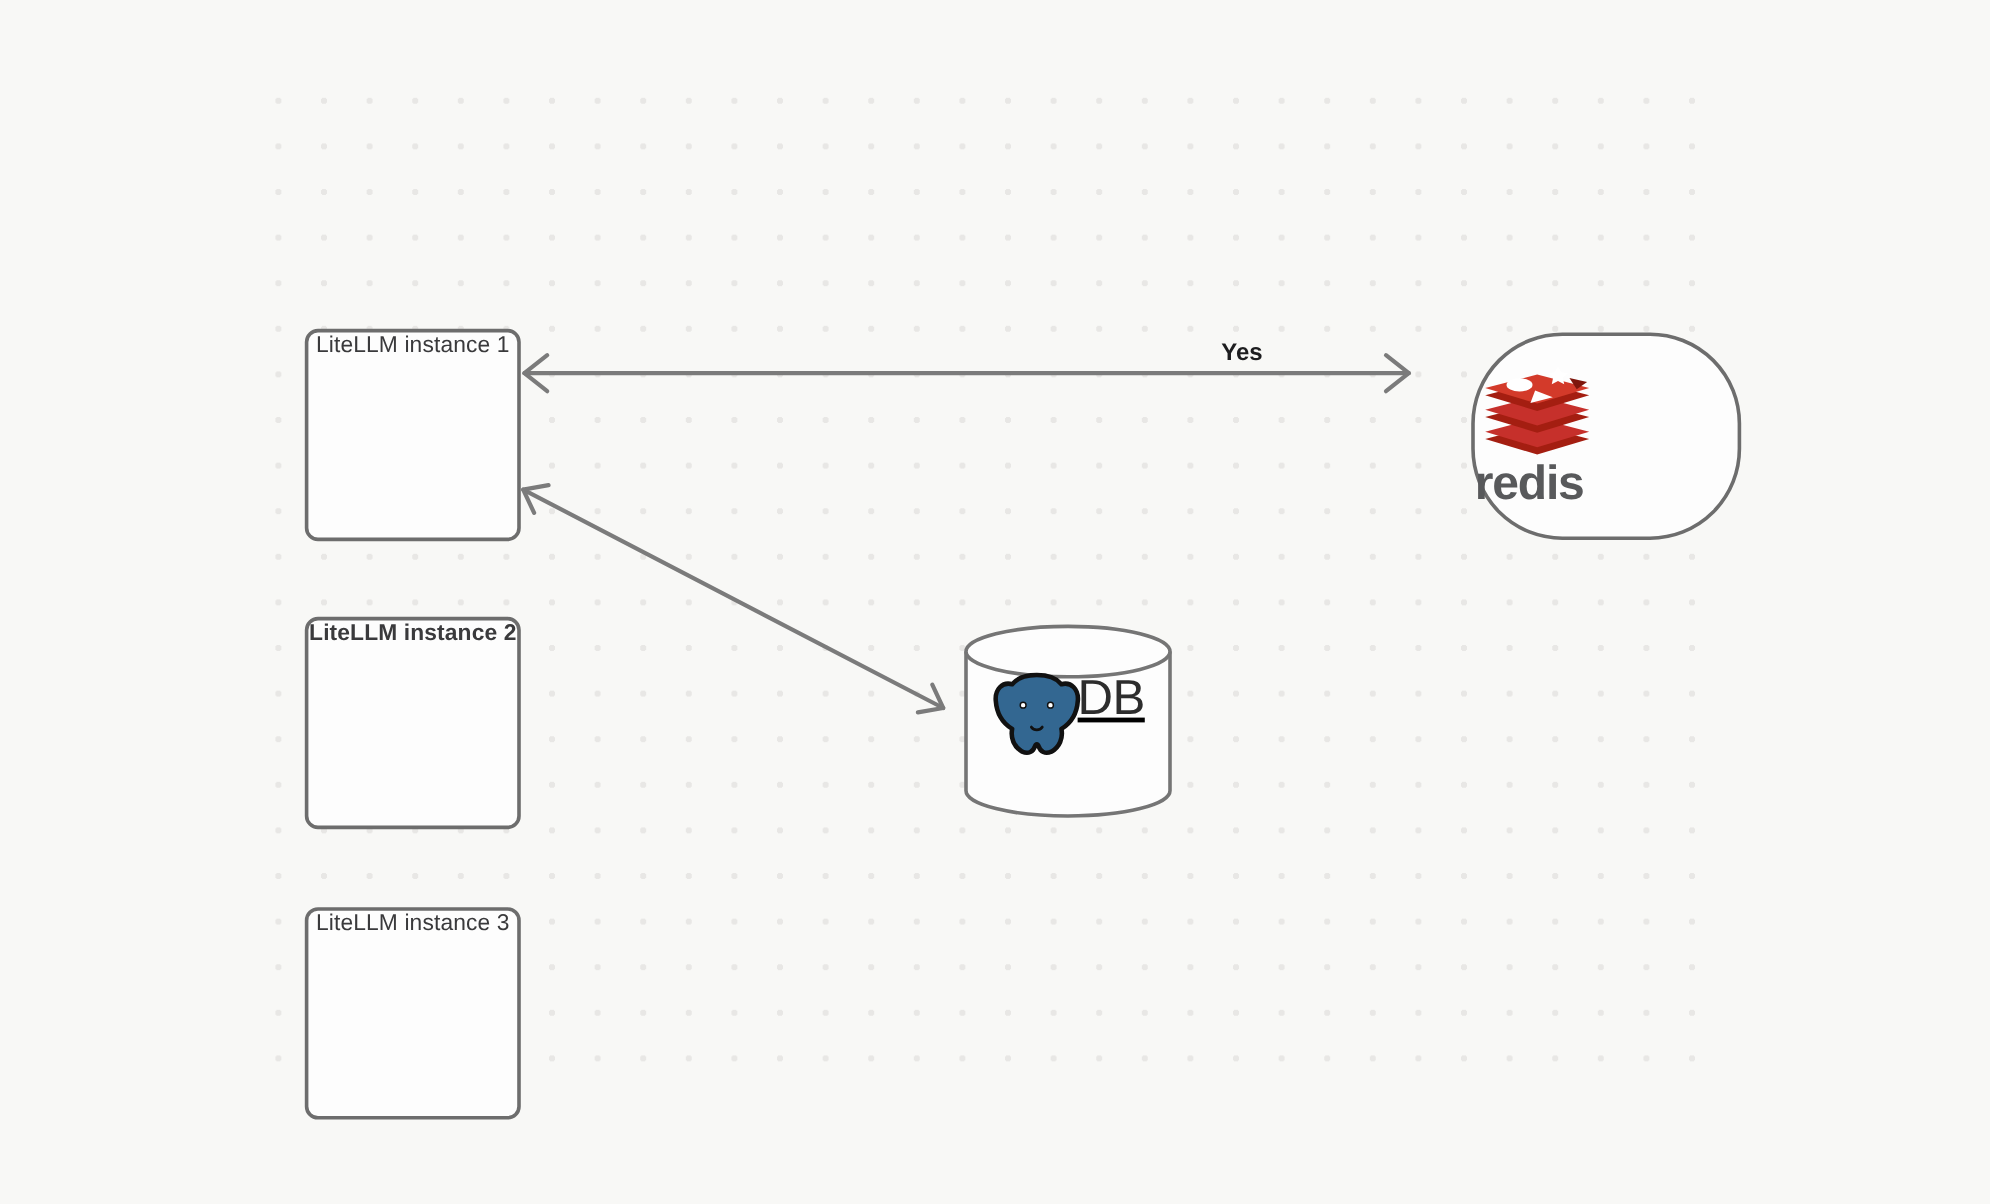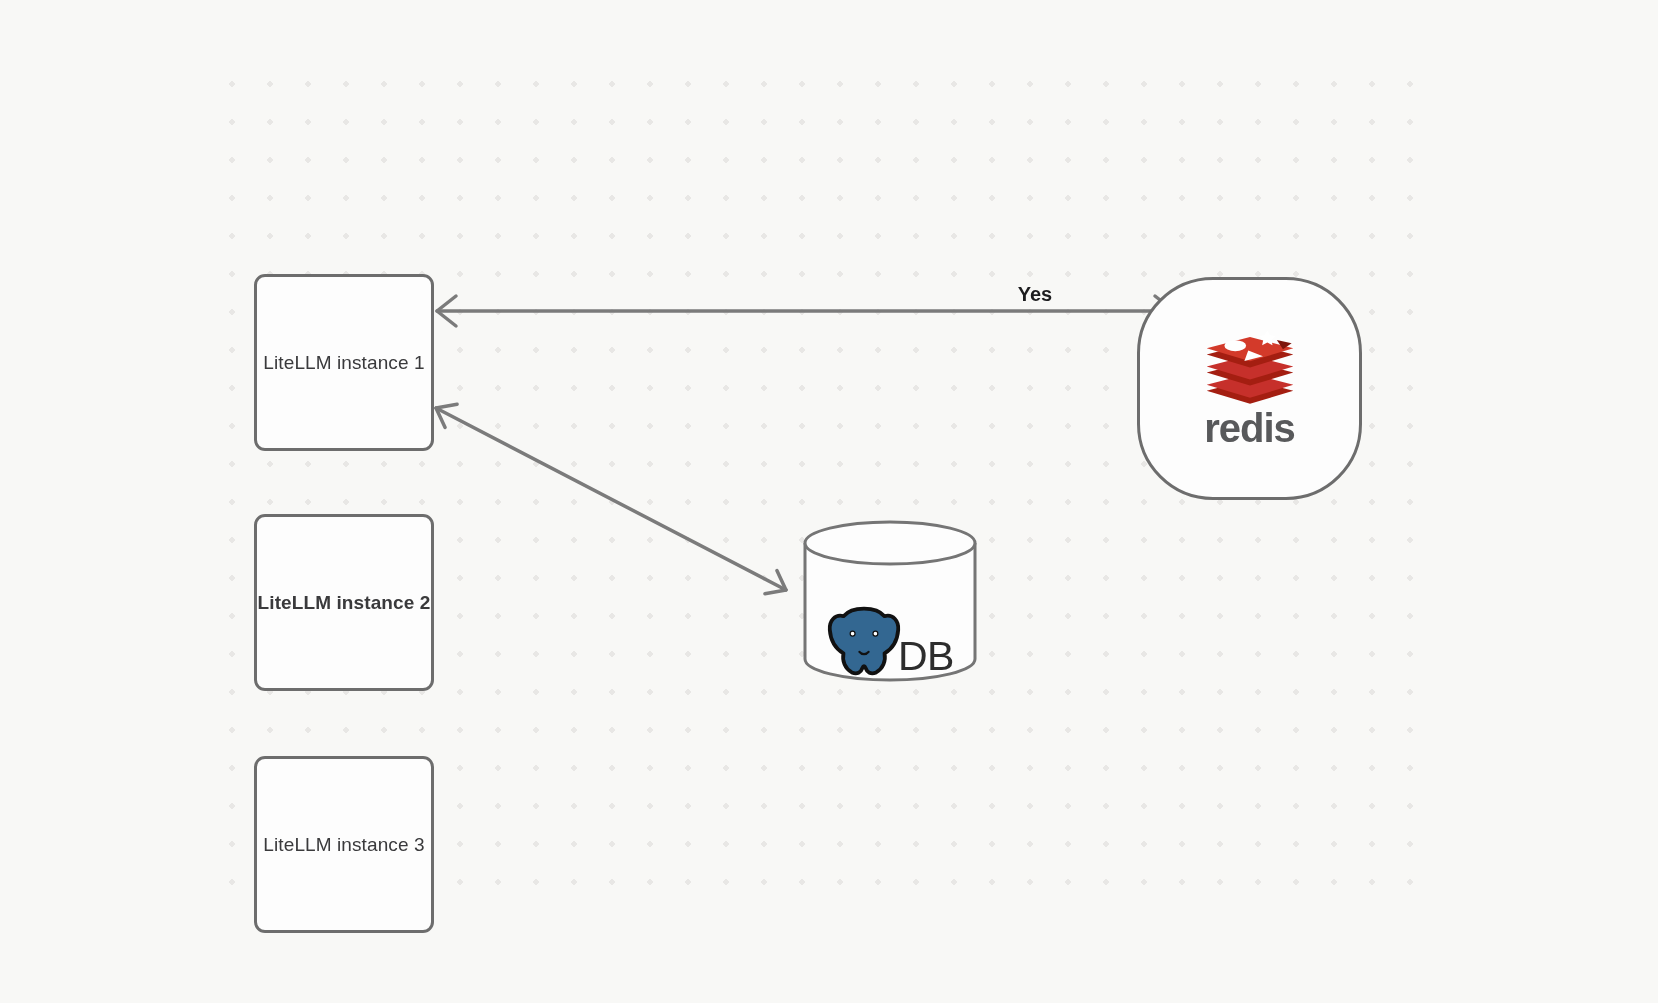--- a/index.html
+++ b/index.html
@@ -17,47 +17,47 @@
     background-size: 38px 38px;
   }
 
   svg.edges-layer { position: absolute; left: 0; top: 0; width: 1658px; height: 1003px; }
   .edge-stroke { stroke: #7b7b7b; stroke-width: 3.5; fill: none; stroke-linecap: round; stroke-linejoin: round; }
 
   .node {
     position: absolute;
     background: #fdfdfd;
     border: 3px solid #6d6d6d;
-    display: flex; align-items: center; justify-content: center;
+    display: flex; justify-content: center;
   }
   .instance-node {
     left: 254px; width: 180px; height: 177px;
     border-radius: 11px;
   }
   #inst1 { top: 274px; }
   #inst2 { top: 514px; font-weight: bold; }
   #inst3 { top: 756px; }
   .instance-label {
     font-size: 19px; color: #3a3a3c; letter-spacing: 0.1px;
   }
 
   .redis-node {
-    left: 1137px; top: 277px; width: 225px; height: 223px;
+    left: 1226px; top: 277px; width: 225px; height: 173px;
     border-radius: 76px;
     flex-direction: column;
   }
   .redis-word {
     font-size: 40px; font-weight: 700; letter-spacing: -1px;
     color: #58595b; margin-top: -2px; line-height: 1;
   }
 
   .cylinder-wrap { position: absolute; left: 801px; top: 517px; width: 178px; height: 168px; }
   .cyl-content {
     position: absolute; left: 801px; top: 558px; width: 178px; height: 122px;
-    display: flex; align-items: flex-end; justify-content: center;
+    display: flex; align-items: flex-start; justify-content: center; text-decoration: underline;
   }
   .db-label {
     font-size: 41px; font-weight: 500; color: #2d2d2d; letter-spacing: -0.5px;
     margin-left: -4px;
   }
 
   .edge-label {
     position: absolute;
     transform: translateX(-50%);
     font-size: 20px; font-weight: 700; color: #1d1d1f;

